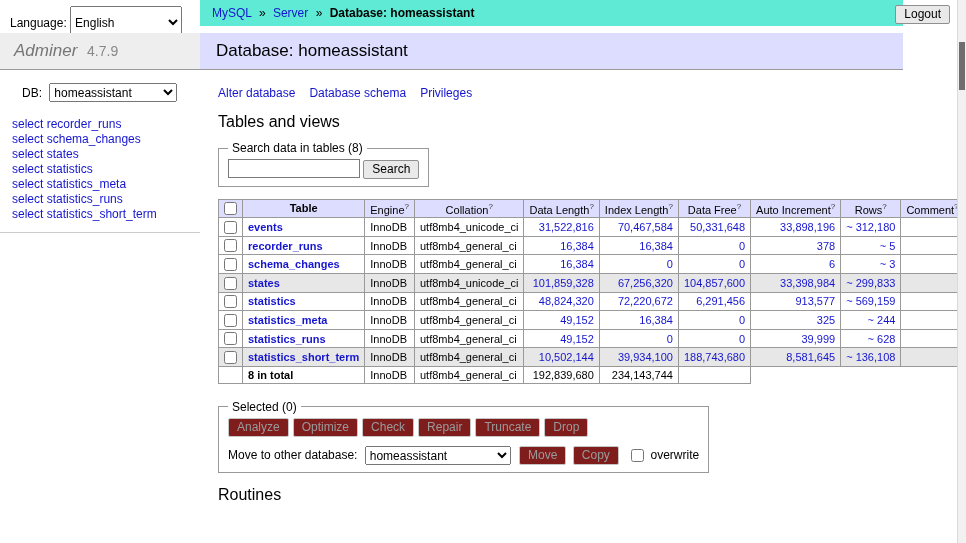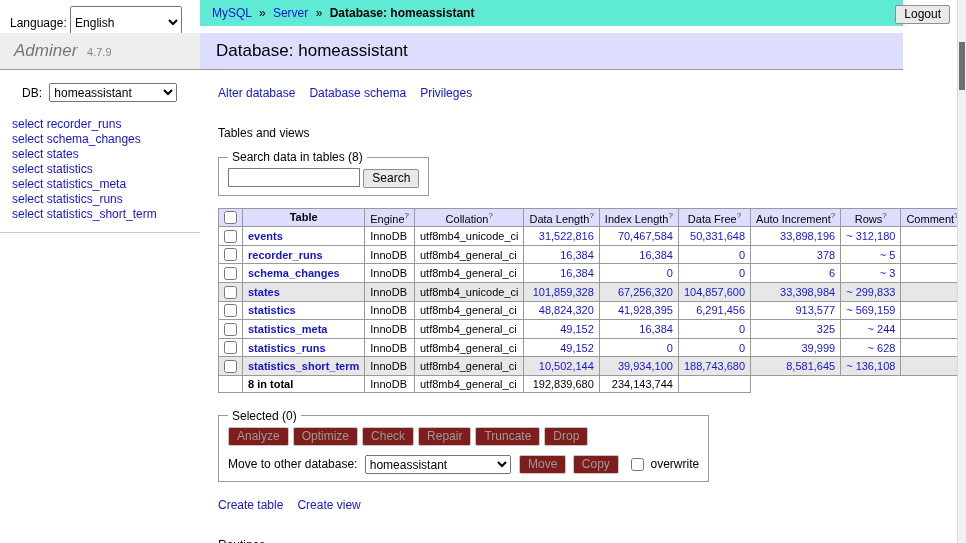--- a/index.html
+++ b/index.html
@@ -34,40 +34,40 @@
   }
   .btn:disabled { color: #9a9a9a; border-color: #c6c6c6; background: #7f1d1d; cursor: default; }
 
   
   .sidebar { position: absolute; left: 0; top: 33px; width: 200px; bottom: 0; background: #fff; }
   h1 {
     margin: 0; padding: 8px 14px 9px; background: #eee; border-bottom: 1px solid #999;
     font-size: 17px; font-weight: normal; height: 37px;
   }
   h1 .logo-link { font-style: italic; color: #767676; }
-  h1 .version { font-size: 11px; color: #888; margin-left: 5px; }
+  h1 .version { font-size: 14px; color: #888; margin-left: 5px; }
   .db-form { padding: 13px 22px 0; }
   .db-form select { width: 128px; height: 19px; margin-left: 4px; }
   .menu-links { margin: 9px 12px 0; width: 176px; line-height: 1.25; }
   .menu-links a { margin-right: 12px; white-space: nowrap; }
   .tables {
     list-style: none; margin: 15px 0 0; padding: 0 12px 10px;
     width: 200px; border-bottom: 1px solid #ccc; line-height: 15px;
   }
 
   
   .main { position: absolute; left: 200px; top: 33px; width: 703px; }
   h2 {
     margin: 0; padding: 8px 16px 9px; background: #ddf; border-bottom: 1px solid #999;
     font-size: 17px; font-weight: normal; height: 37px;
   }
   .content { padding-left: 18px; }
   .links { margin: 16px 0 0; }
   .links a { margin-right: 14px; }
-  h3 { font-size: 12px; font-weight: normal; margin: 26px 0 0; }
+  h3 { font-size: 16px; font-weight: normal; margin: 13px 0 0; }
   fieldset { display: block; width: max-content; border: 1px solid #999; margin: 10px 0 0; padding: 4px 9px 7px; }
   legend { padding: 0 4px; }
   .search-input { width: 132px; height: 19px; border: 1px solid #7a7a7a; padding: 1px 3px; }
 
   
   .data { border-collapse: collapse; margin-top: 12px; font-size: 11px; }
   .data th, .data td { border: 1px solid #999; padding: 2px 5px; height: 17px; white-space: nowrap; }
   .data thead th { background: #ddf; text-align: center; font-weight: normal; }
   .data thead .check-cell { background: #ddf; }
   .data thead th.name-col { font-weight: bold; }
@@ -229,21 +229,21 @@
             <td class="num">33,398,984</td>
             <td class="num"><a href="#">~ 299,833</a></td>
             <td></td>
           </tr>
           <tr>
             <td class="check-cell"><input type="checkbox" style=""></td>
             <td><a class="tbl-name" href="#">statistics</a></td>
             <td>InnoDB</td>
             <td>utf8mb4_general_ci</td>
             <td class="num">48,824,320</td>
-            <td class="num">41,928,395</td>
+            <td class="num">72,220,672</td>
             <td class="num">6,291,456</td>
             <td class="num">913,577</td>
             <td class="num"><a href="#">~ 569,159</a></td>
             <td></td>
           </tr>
           <tr>
             <td class="check-cell"><input type="checkbox" style=""></td>
             <td><a class="tbl-name" href="#">statistics_meta</a></td>
             <td>InnoDB</td>
             <td>utf8mb4_general_ci</td>
@@ -300,21 +300,20 @@
         </select>
         <button class="btn" disabled="">Move</button>
         <button class="btn" disabled="">Copy</button>
         <label class="overwrite">
           <input type="checkbox" style="">
           <span>overwrite</span>
         </label>
       </div>
     </fieldset>
 
-    <p class="links"><a href="#">Create table</a><a href="#">Create view</a></p>
     <h3>Routines</h3>
 
   </div>
 </div>
 
 <div class="scrollbar">
   <div class="scroll-thumb"></div>
 </div>
 
 </body></html>

